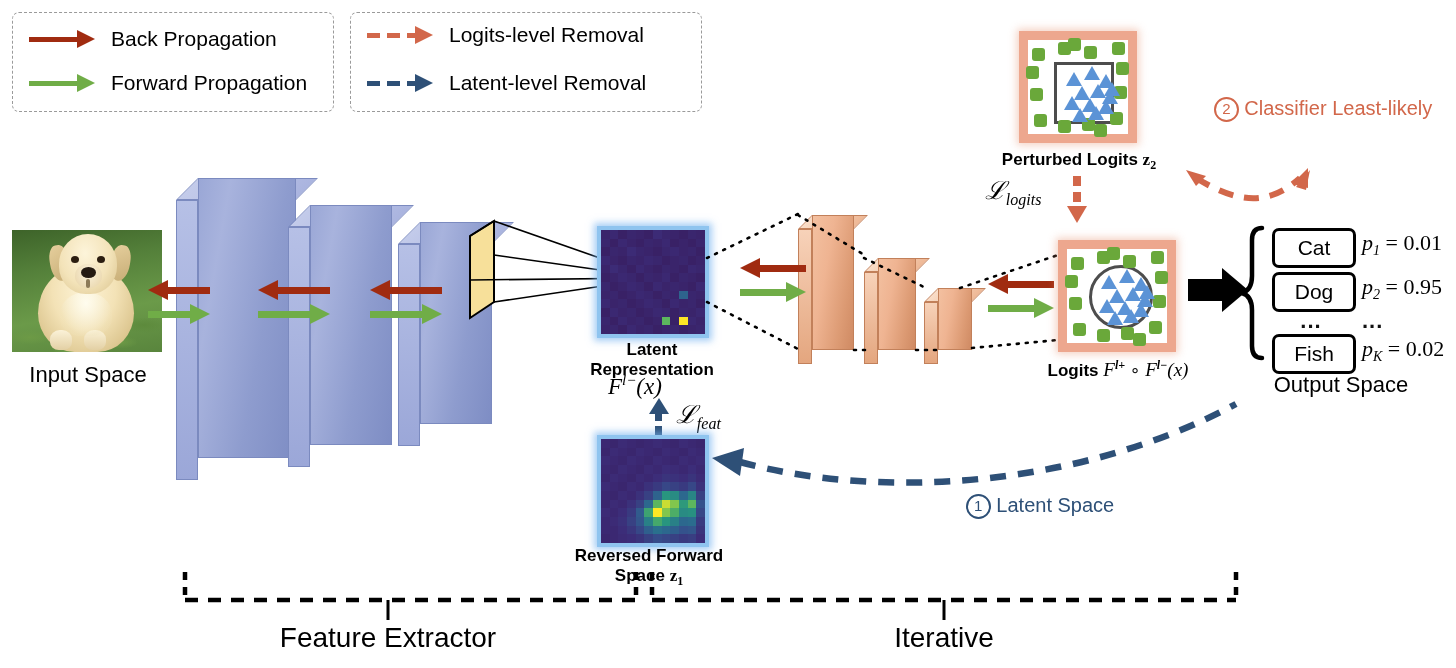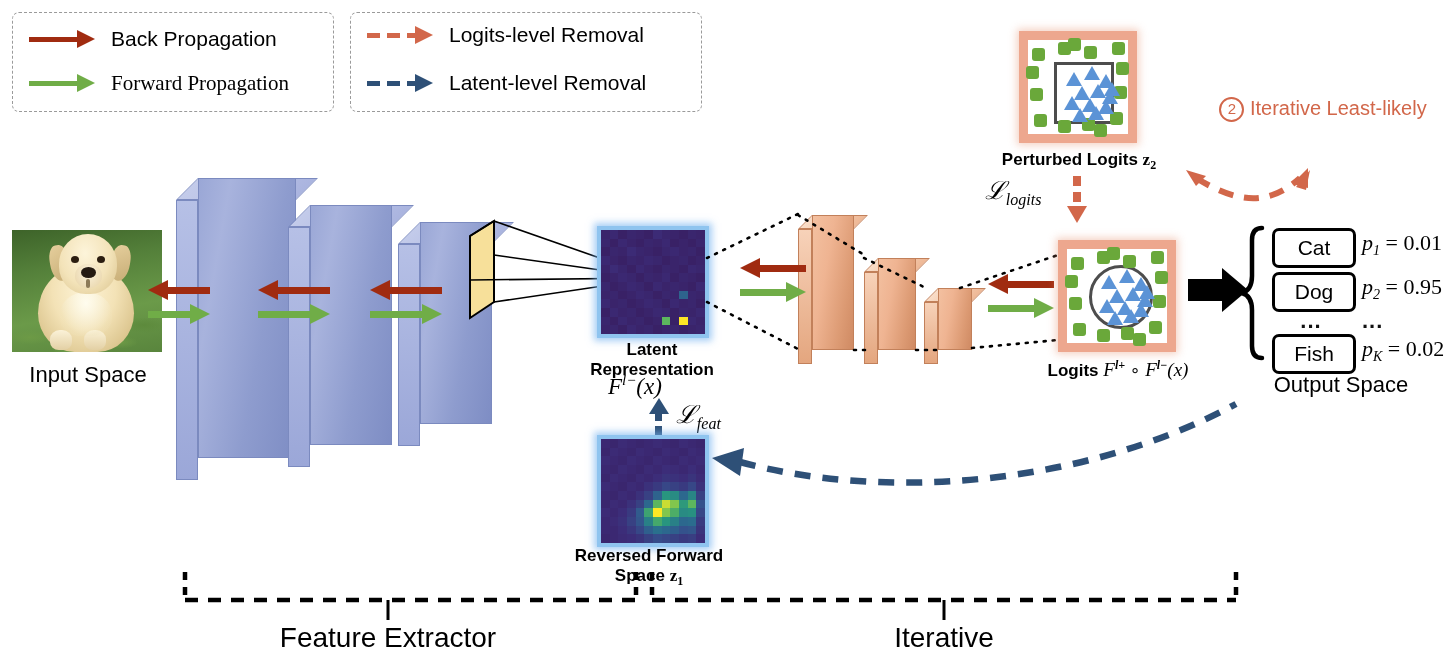--- a/index.html
+++ b/index.html
@@ -109,21 +109,21 @@
 <body>
 
 <div class="legend-box abs" style="left:12px;top:12px;width:322px;height:100px;">
   <div class="legend-row" style="padding-left:16px;margin-top:4px;">
     <div class="arrow-solid">
       <div class="shaft" style="background:#A02B10"></div>
       <div class="head" style="border-left:18px solid #A02B10"></div>
     </div>
     <span class="legend-text">Back Propagation</span>
   </div>
-  <div class="legend-row" style="padding-left:16px;font-family:Liberation Serif, serif;">
+  <div class="legend-row" style="padding-left:16px;">
     <div class="arrow-solid">
       <div class="shaft" style="background:#70AD47"></div>
       <div class="head" style="border-left:18px solid #70AD47"></div>
     </div>
     <span class="legend-text">Forward Propagation</span>
   </div>
 </div>
 
 <div class="legend-box abs" style="left:350px;top:12px;width:352px;height:100px;">
   <div class="legend-row" style="padding-left:16px;">
@@ -689,37 +689,41 @@
 </div>
 <div class="prob" style="left:1362px;top:336px;">
   <i>p</i><sub>K</sub> <span style="font-style:normal;">= 0.02</span>
 </div>
 
 <div class="abs plain" style="left:1226px;top:372px;width:230px;">Output Space</div>
 
 <div class="abs annot" style="left:1190px;top:95px;width:266px;color:#D2674A;">
   <div>
     <span class="circnum">2</span>
-    <span>Iterative Least-likely</span>
+    <span>Classifier Least-likely</span>
   </div>
 </div>
 
 <svg width="1456" height="668">
   <path d="M1196,178 C1240,205 1270,205 1300,178" fill="none" stroke="#D2674A" stroke-width="6" stroke-dasharray="15,11" stroke-linecap="butt"></path>
   <polygon points="1186,170 1206,176 1196,186" fill="#D2674A"></polygon>
   <polygon points="1310,170 1296,187 1306,190" fill="#D2674A"></polygon>
   <polygon points="1308,168 1292,184 1308,188" fill="#D2674A"></polygon>
 </svg>
 
 <svg width="1456" height="668">
   <path d="M740,462 C880,500 1080,488 1236,404" fill="none" stroke="#2E5077" stroke-width="6.5" stroke-dasharray="16,12" stroke-linecap="butt"></path>
   <polygon points="712,458 744,448 740,476" fill="#2E5077"></polygon>
 </svg>
 
 <div class="abs annot" style="left:880px;top:492px;width:320px;color:#2E5077;">
+  <div>
+    <span class="circnum">1</span>
+    <span>Latent Space</span>
+  </div>
 </div>
 
 <svg width="1456" height="668">
   <g stroke="#000" stroke-width="4.5" fill="none">
     <line x1="185" y1="572" x2="185" y2="600" stroke-dasharray="8,7"></line>
     <line x1="185" y1="600" x2="636" y2="600" stroke-dasharray="13,10"></line>
     <line x1="636" y1="572" x2="636" y2="600" stroke-dasharray="8,7"></line>
     <line x1="388" y1="600" x2="388" y2="620" stroke-width="3"></line>
 
     <line x1="652" y1="572" x2="652" y2="600" stroke-dasharray="8,7"></line>

